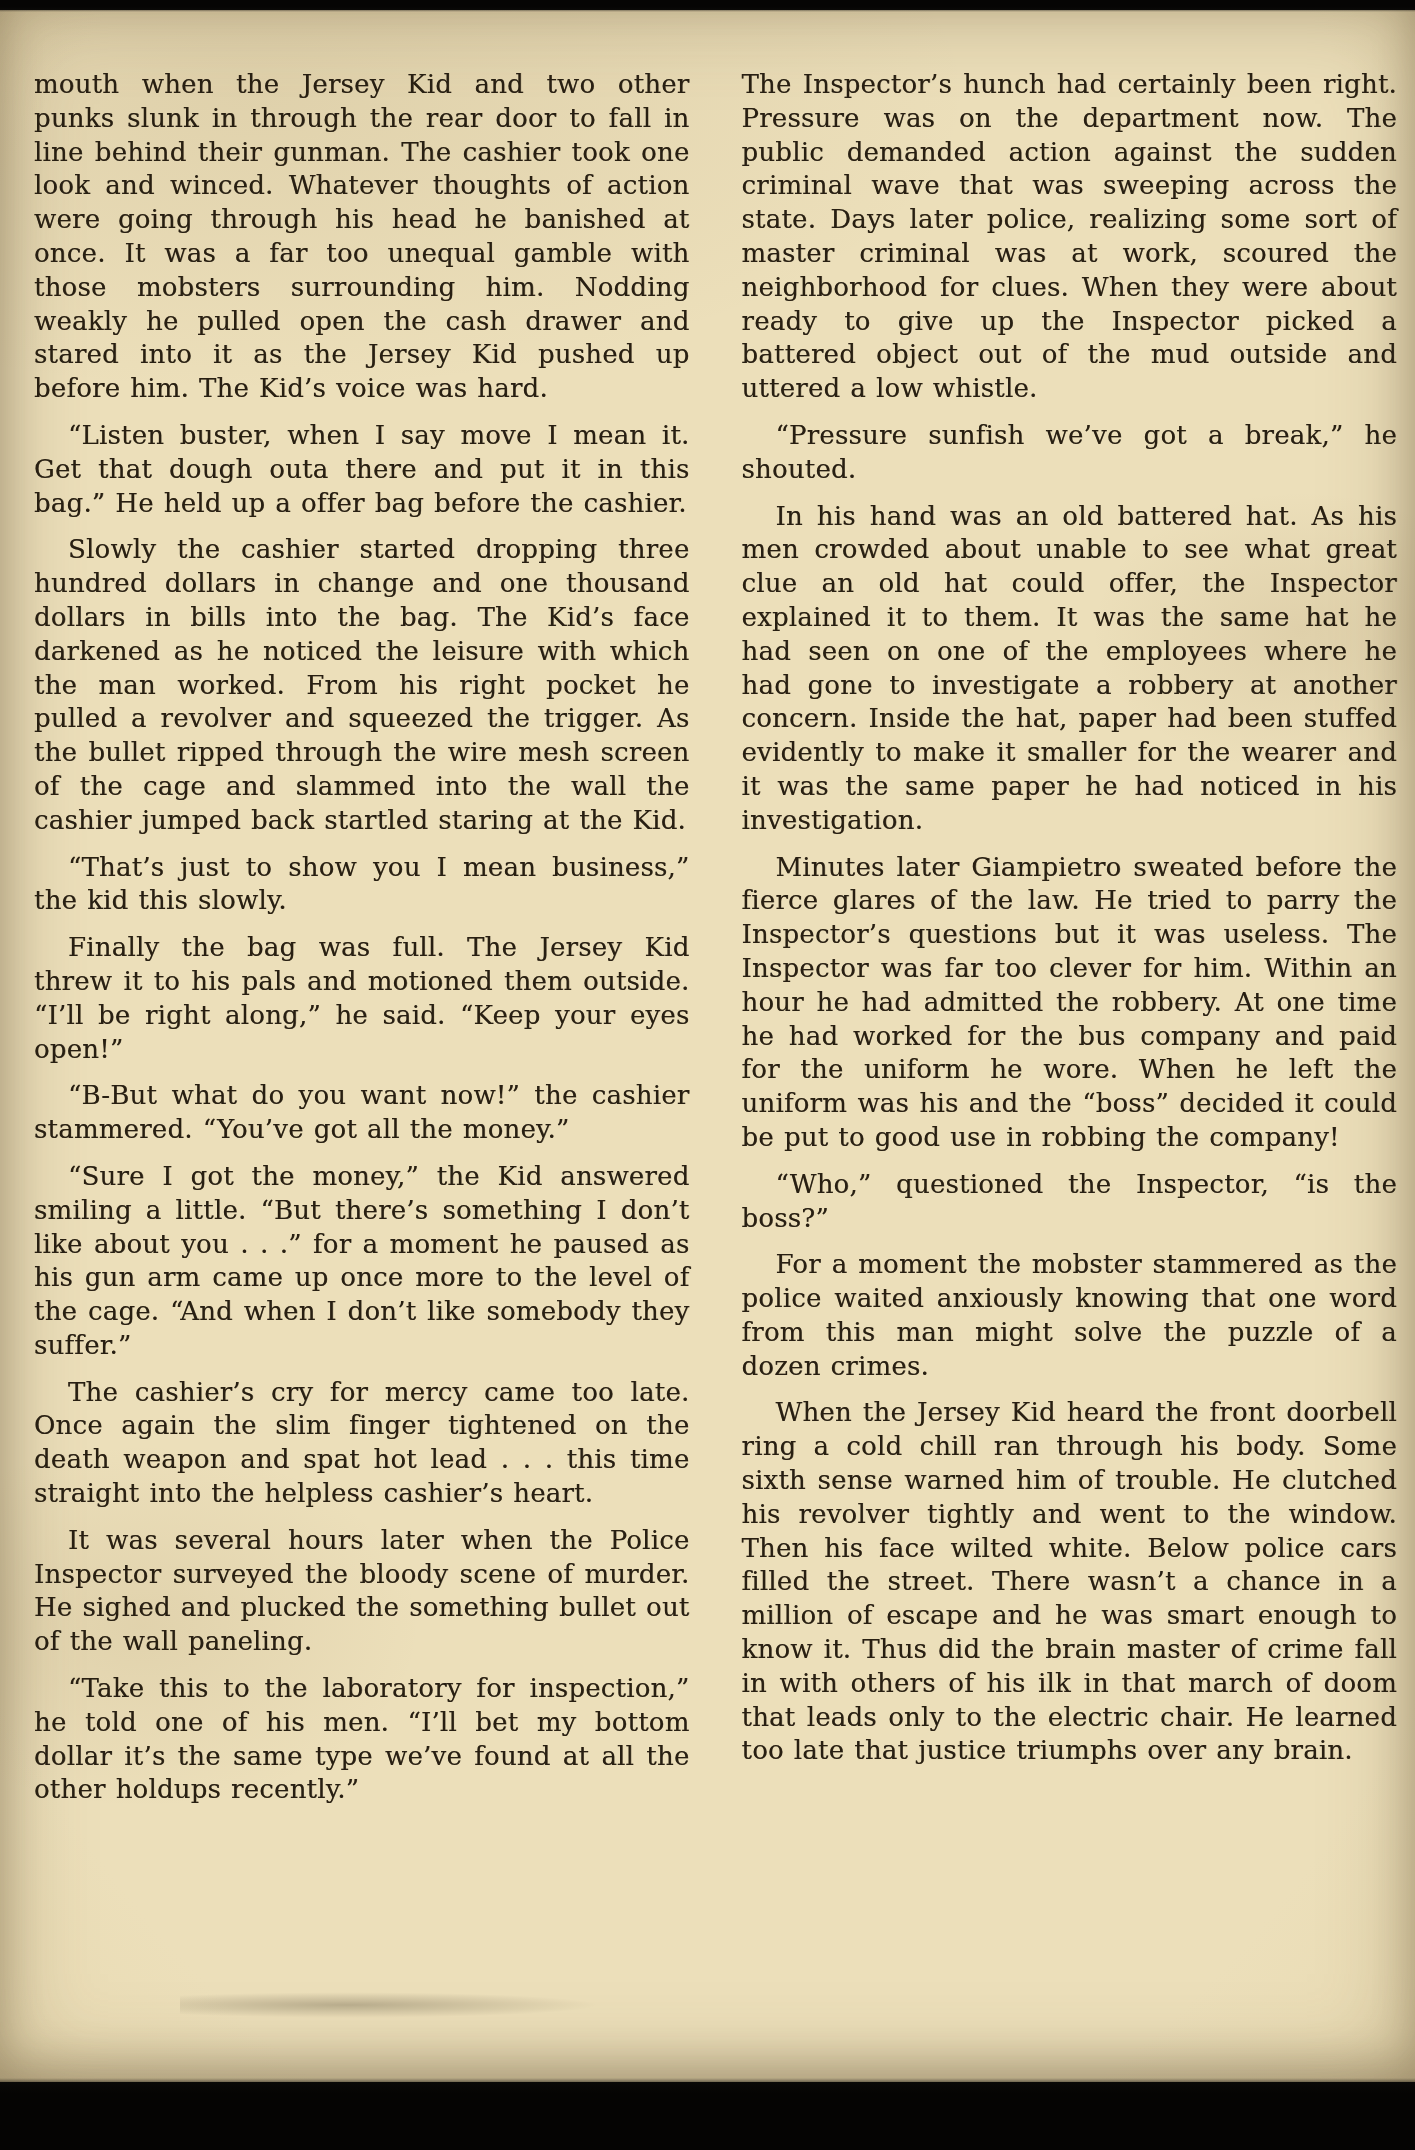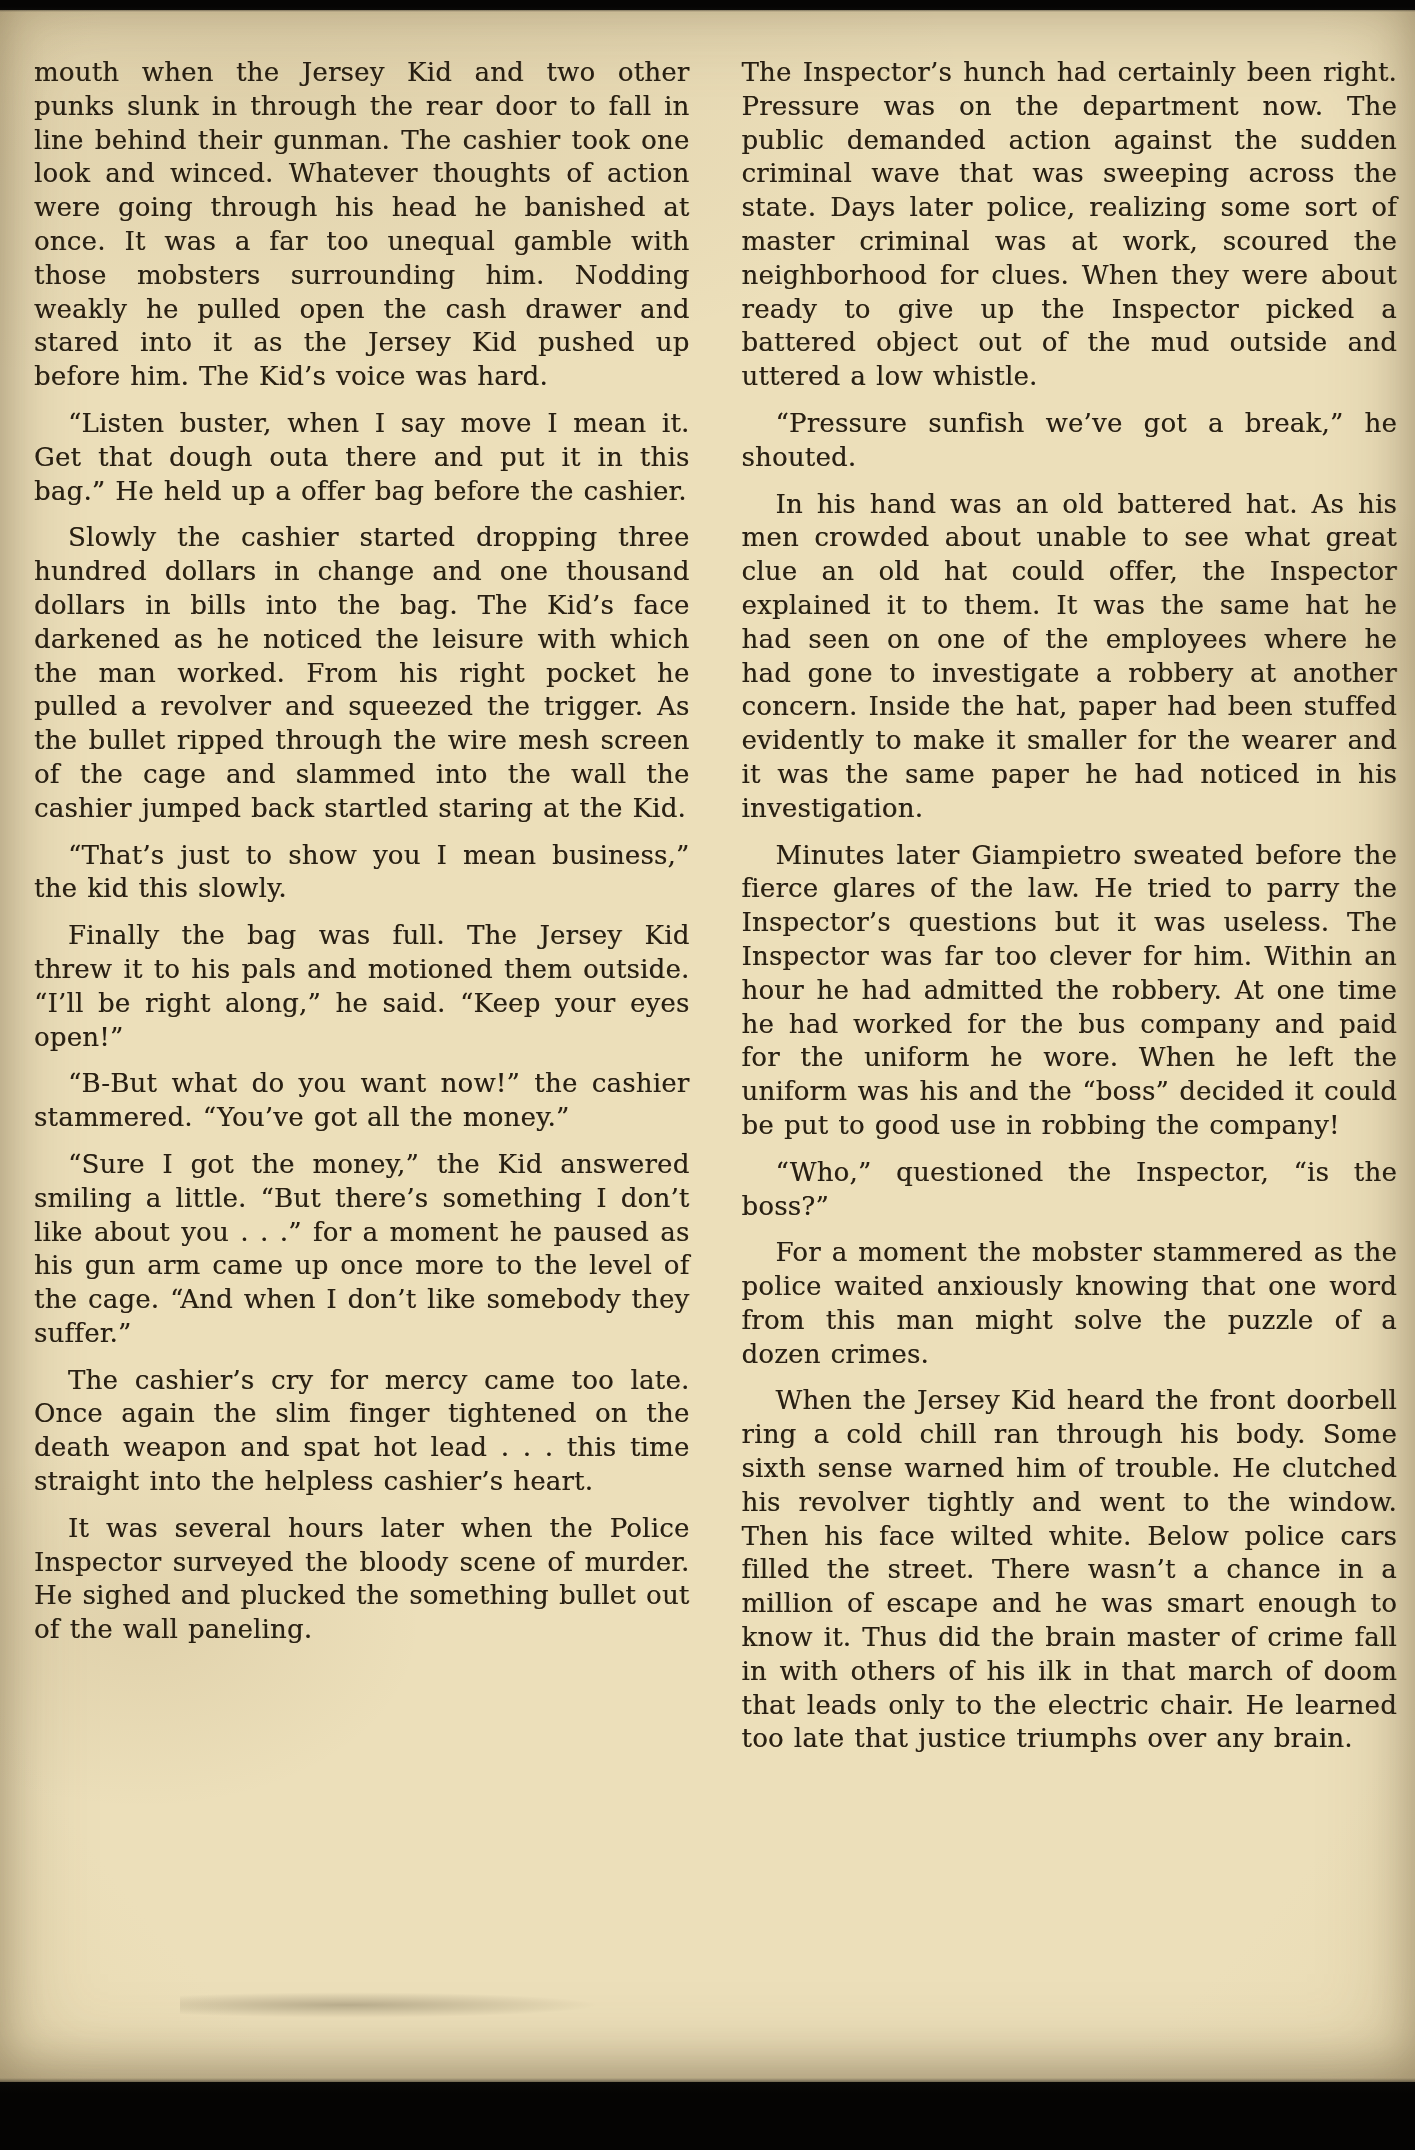--- a/index.html
+++ b/index.html
@@ -43,21 +43,21 @@
   .col {
     color: #281f12;
     font-size: 26px;
     line-height: 1.3;
     text-align: justify;
     letter-spacing: 0.2px;
     word-spacing: 1.5px;
     text-shadow: 0.3px 0.3px 0.4px rgba(40,31,18,0.55);
   }
   .para {
-    margin: 0 0 13px 0;
+    margin: 12px 0 13px 0;
     text-indent: 34px;
   }
   .para.no-indent {
     text-indent: 0;
   }
   .edge-top {
     position: absolute;
     left: 0; top: 0;
     width: 1415px; height: 12px;
     background: linear-gradient(to bottom, #060504 55%, rgba(6,5,4,0.0));
@@ -88,20 +88,21 @@
       <div class="col">
         <p class="para no-indent">mouth when the Jersey Kid and two other punks slunk in through the rear door to fall in line behind their gunman. The cashier took one look and winced. Whatever thoughts of action were going through his head he banished at once. It was a far too unequal gamble with those mobsters surrounding him. Nodding weakly he pulled open the cash drawer and stared into it as the Jersey Kid pushed up before him. The Kid’s voice was hard.</p>
         <p class="para">“Listen buster, when I say move I mean it. Get that dough outa there and put it in this bag.” He held up a offer bag before the cashier.</p>
         <p class="para">Slowly the cashier started dropping three hundred dollars in change and one thousand dollars in bills into the bag. The Kid’s face darkened as he noticed the leisure with which the man worked. From his right pocket he pulled a revolver and squeezed the trigger. As the bullet ripped through the wire mesh screen of the cage and slammed into the wall the cashier jumped back startled staring at the Kid.</p>
         <p class="para">“That’s just to show you I mean business,” the kid this slowly.</p>
         <p class="para">Finally the bag was full. The Jersey Kid threw it to his pals and motioned them outside. “I’ll be right along,” he said. “Keep your eyes open!”</p>
         <p class="para">“B-But what do you want now!” the cashier stammered. “You’ve got all the money.”</p>
         <p class="para">“Sure I got the money,” the Kid answered smiling a little. “But there’s something I don’t like about you . . .” for a moment he paused as his gun arm came up once more to the level of the cage. “And when I don’t like somebody they suffer.”</p>
         <p class="para">The cashier’s cry for mercy came too late. Once again the slim finger tightened on the death weapon and spat hot lead . . . this time straight into the helpless cashier’s heart.</p>
         <p class="para">It was several hours later when the Police Inspector surveyed the bloody scene of murder. He sighed and plucked the something bullet out of the wall paneling.</p>
+        <p class="para">“Take this to the laboratory for inspection,” he told one of his men. “I’ll bet my bottom dollar it’s the same type we’ve found at all the other holdups recently.”</p>
       </div>
 
       <div class="col">
         <p class="para no-indent">The Inspector’s hunch had certainly been right. Pressure was on the department now. The public demanded action against the sudden criminal wave that was sweeping across the state. Days later police, realizing some sort of master criminal was at work, scoured the neighborhood for clues. When they were about ready to give up the Inspector picked a battered object out of the mud outside and uttered a low whistle.</p>
         <p class="para">“Pressure sunfish we’ve got a break,” he shouted.</p>
         <p class="para">In his hand was an old battered hat. As his men crowded about unable to see what great clue an old hat could offer, the Inspector explained it to them. It was the same hat he had seen on one of the employees where he had gone to investigate a robbery at another concern. Inside the hat, paper had been stuffed evidently to make it smaller for the wearer and it was the same paper he had noticed in his investigation.</p>
         <p class="para">Minutes later Giampietro sweated before the fierce glares of the law. He tried to parry the Inspector’s questions but it was useless. The Inspector was far too clever for him. Within an hour he had admitted the robbery. At one time he had worked for the bus company and paid for the uniform he wore. When he left the uniform was his and the “boss” decided it could be put to good use in robbing the company!</p>
         <p class="para">“Who,” questioned the Inspector, “is the boss?”</p>
         <p class="para">For a moment the mobster stammered as the police waited anxiously knowing that one word from this man might solve the puzzle of a dozen crimes.</p>
         <p class="para">When the Jersey Kid heard the front doorbell ring a cold chill ran through his body. Some sixth sense warned him of trouble. He clutched his revolver tightly and went to the window. Then his face wilted white. Below police cars filled the street. There wasn’t a chance in a million of escape and he was smart enough to know it. Thus did the brain master of crime fall in with others of his ilk in that march of doom that leads only to the electric chair. He learned too late that justice triumphs over any brain.</p>

